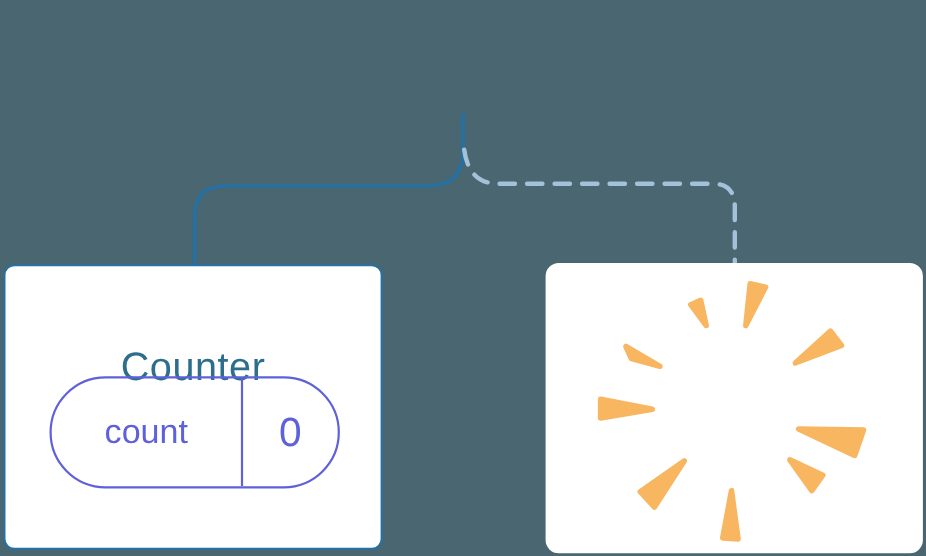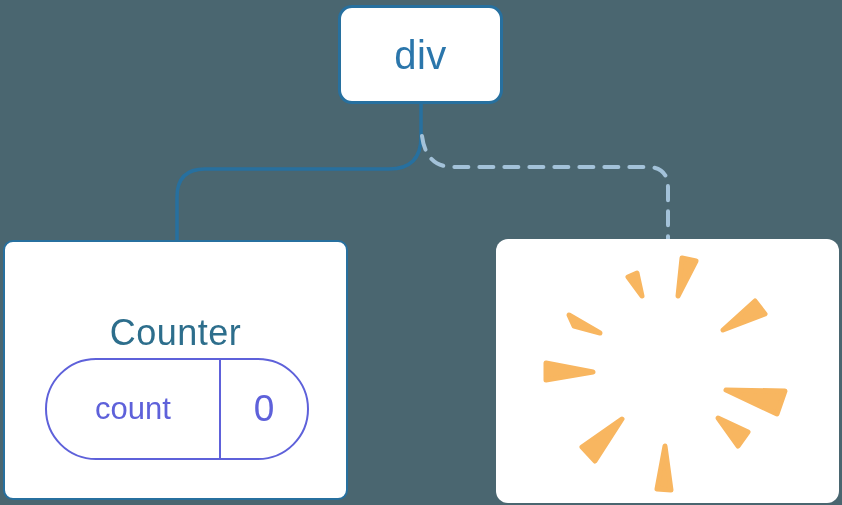--- a/index.html
+++ b/index.html
@@ -49,21 +49,21 @@
     border-radius: 10px;
   }
   .component-title {
     position: absolute; top: 42px; left: 0; width: 100%;
     text-align: center;
     color: var(--counter-title); font-size: 36px; font-weight: 500;
     letter-spacing: 0.5px;
     margin-top: 28px;
   }
   .state-pill {
-    position: absolute; left: 40px; top: 116px; width: 264px; height: 102px;
+    position: absolute; left: 40px; top: 100px; width: 264px; height: 102px;
     border: 2px solid var(--state-accent);
     border-radius: 51px;
     display: flex; align-items: stretch; overflow: hidden;
   }
   .state-key {
     width: 172px; display: flex; align-items: center; justify-content: center;
     color: var(--state-accent); font-size: 31px;
   }
   .state-divider { width: 2px; background: var(--state-accent); }
   .state-value {
@@ -85,23 +85,20 @@
 </head>
 <body>
 
 <div class="canvas">
 
   <svg class="connectors" viewBox="0 0 842 505" xmlns="http://www.w3.org/2000/svg">
     <path class="link-solid" d="M 421 103 L 421 137 Q 421 169 389 169 L 205 169 Q 177 169 177 197 L 177 242"></path>
     <path class="link-dashed" d="M 422 136 Q 426 167 453 167 L 648 167 Q 668 167 668 188 L 668 241"></path>
   </svg>
 
-  <div class="node-root">
-    <span class="node-root-label">div</span>
-  </div>
 
   <div class="component-card">
     <div class="component-title">Counter</div>
     <div class="state-pill">
       <div class="state-key">count</div>
       <div class="state-divider"></div>
       <div class="state-value">0</div>
     </div>
   </div>
 

